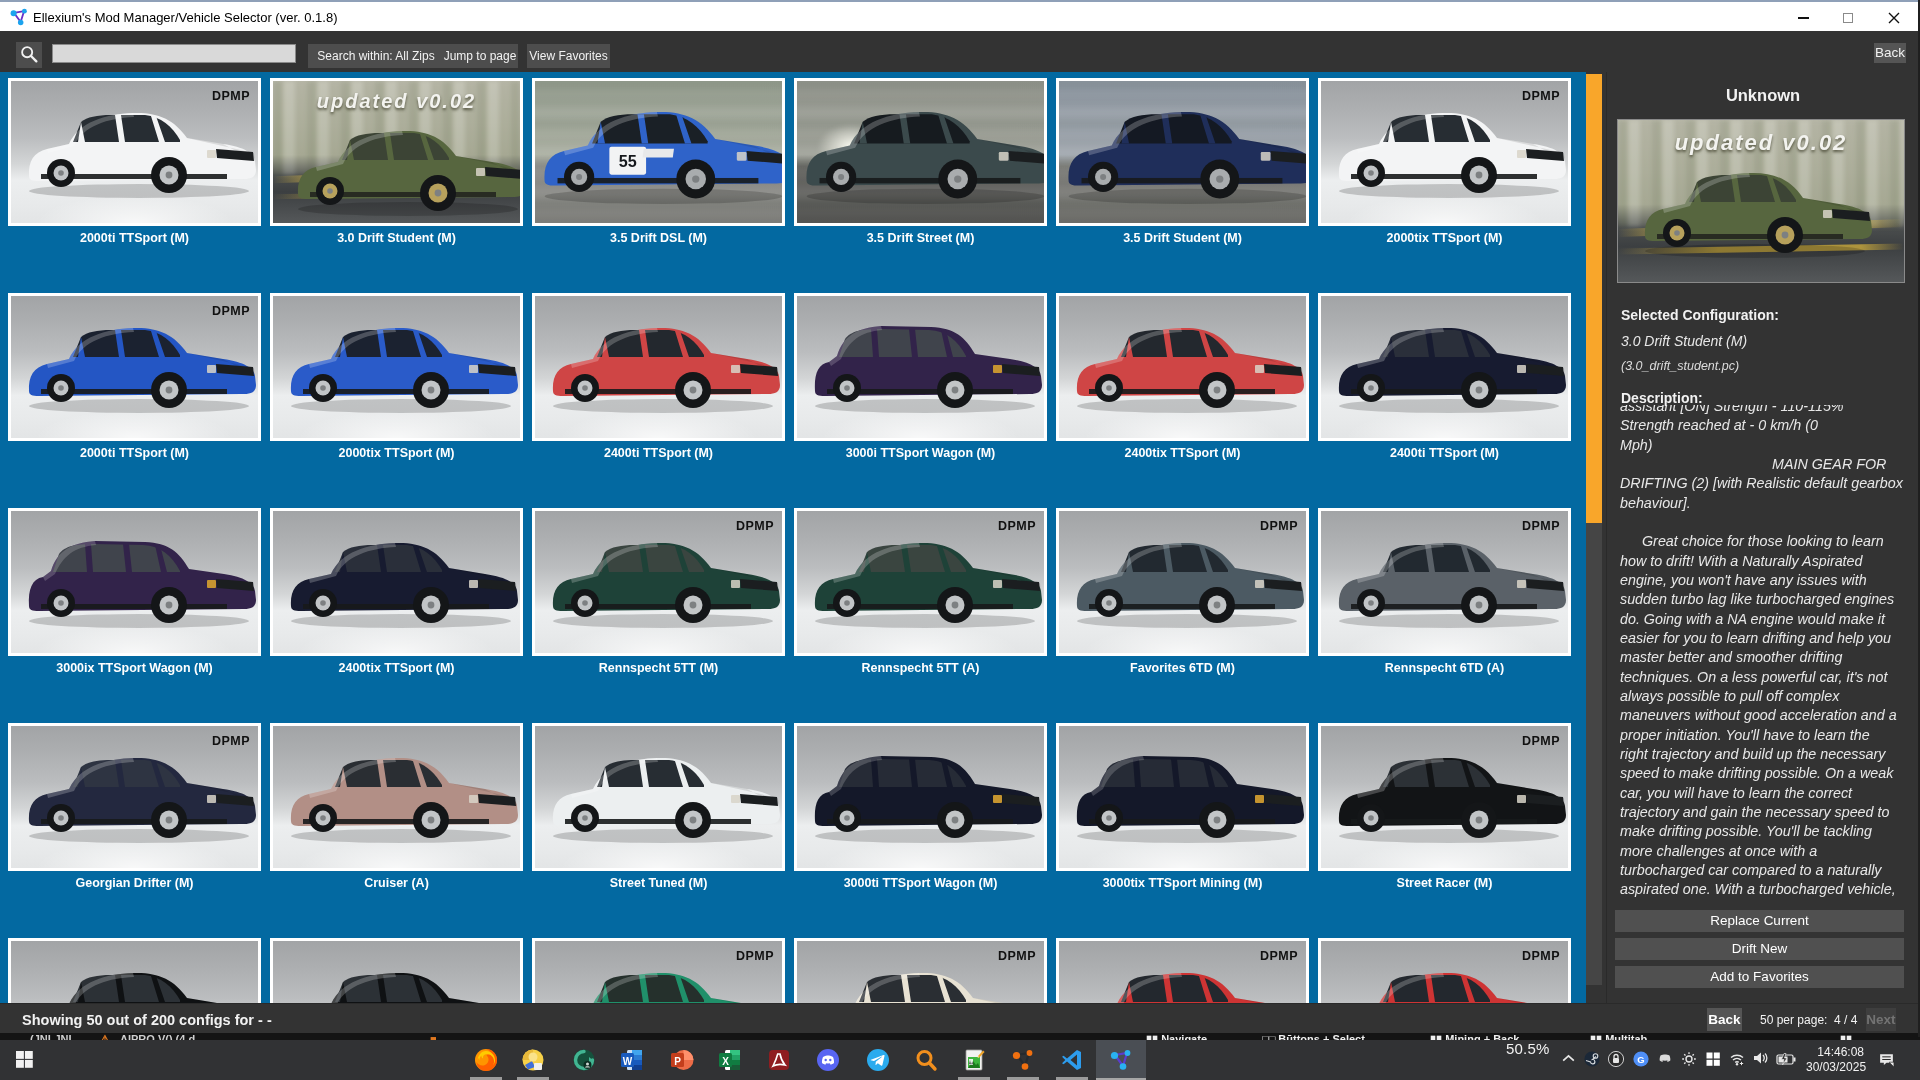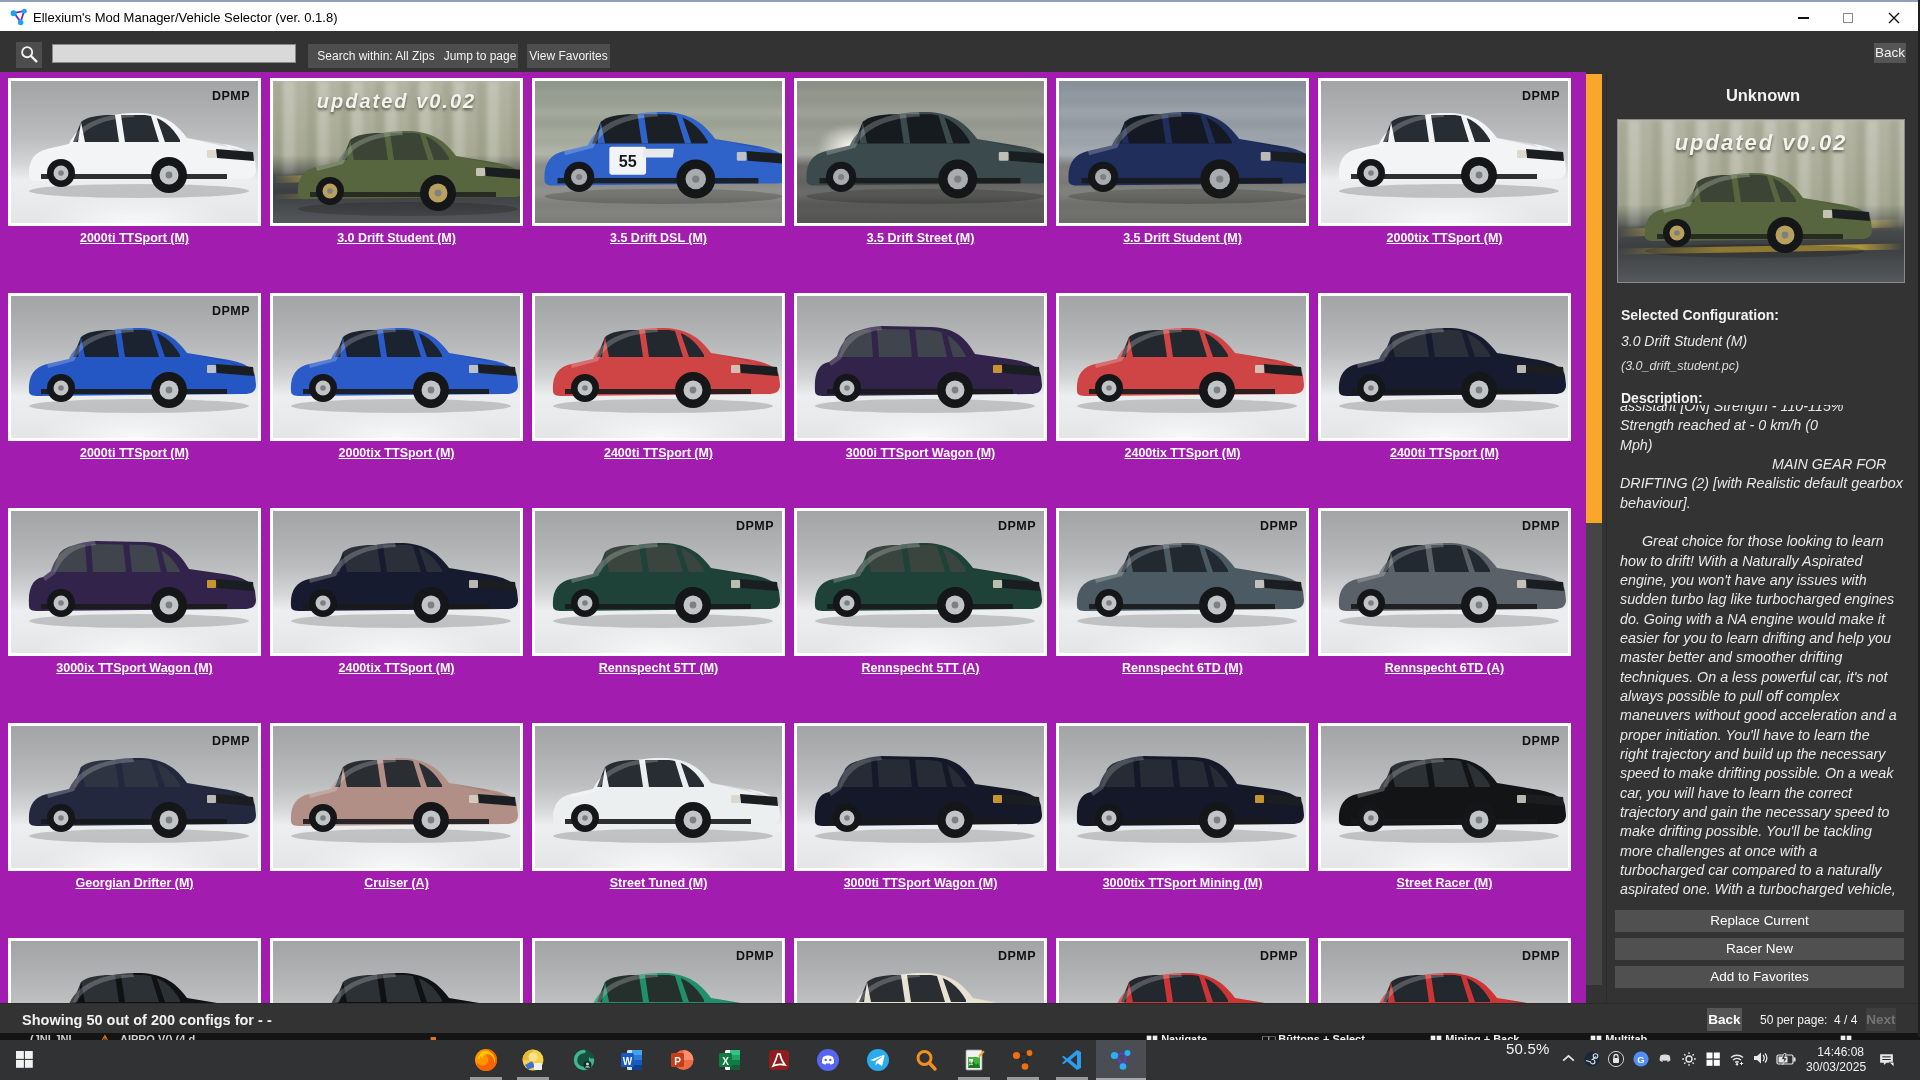--- a/index.html
+++ b/index.html
@@ -1,24 +1,24 @@
 <!DOCTYPE html>
 <html><head><meta charset="utf-8">
 <style>
 * { margin:0; padding:0; box-sizing:border-box; }
 html,body { width:1920px; height:1080px; overflow:hidden; background:#333333; font-family:"Liberation Sans",sans-serif; }
 #titlebar { position:absolute; left:0; top:0; width:1920px; height:31px; background:#fff; border-top:2px solid #8fa0b8; }
 #titlebar .t { position:absolute; left:33px; top:8px; font-size:13px; color:#000; }
 #toolbar { position:absolute; left:0; top:31px; width:1920px; height:41px; background:#333333; }
 .tbtn { position:absolute; background:#4d4d4d; color:#f2f2f2; font-size:12px; text-align:center; white-space:nowrap; overflow:hidden; }
-#content { position:absolute; left:0; top:72px; width:1586px; height:931px; background:#a21caf; overflow:hidden; }
+#content { position:absolute; left:0; top:72px; width:1586px; height:931px; background:#0369a1; overflow:hidden; }
 .card { position:absolute; width:253px; }
 .thumb { position:relative; width:253px; height:148px; border:3px solid #fff; overflow:hidden; background:#b5b7b9; }
 .floorglow { position:absolute; left:10%; bottom:-28px; width:80%; height:56px; background:radial-gradient(closest-side, rgba(255,255,255,.75), rgba(255,255,255,0)); }
-.clabel { margin-top:5px; text-align:center; color:#fff; font-weight:bold; font-size:12.5px;text-decoration:underline; }
+.clabel { margin-top:5px; text-align:center; color:#fff; font-weight:bold; font-size:12.5px; }
 .dpmp { position:absolute; right:8px; top:8px; font-weight:bold; font-size:12.5px; color:#111; letter-spacing:.5px; }
 .streaks { position:absolute; inset:-12px; background:repeating-linear-gradient(180deg, rgba(255,255,255,.20) 0 6px, rgba(30,40,30,.16) 10px 18px, rgba(255,255,255,.08) 22px 26px, rgba(20,25,20,.10) 30px 40px); filter:blur(6px); }
 .curtains { position:absolute; left:0; right:0; top:0; height:66%; background:repeating-linear-gradient(90deg, rgba(120,125,95,.25) 0 10px, rgba(230,230,215,.25) 10px 22px, rgba(160,160,135,.2) 22px 34px); filter:blur(2px); }
 #rpanel { position:absolute; left:1606px; top:72px; width:312px; height:931px; background:#333333; border-left:1px solid #2a2a2a; }
 #scrolltrack { position:absolute; left:1586px; top:74px; width:16px; height:911px; background:#454545; }
 #scrollthumb { position:absolute; left:1586px; top:74px; width:16px; height:449px; background:#f9a62a; }
 #statusbar { position:absolute; left:0; top:1003px; width:1920px; height:30px; background:#333333; border-top:1px solid #2a2a2a; }
 #taskbar { position:absolute; left:0; top:1040px; width:1920px; height:40px; background:#313234; }
 .trayico { position:absolute; }
 .pbtn { position:absolute; color:#fff; font-size:13.5px; font-weight:bold; text-align:center; }
@@ -491,21 +491,21 @@
             </g>
 <g>
               <circle cx="158" cy="86" r="18" fill="#141618"></circle>
               <circle cx="158" cy="86" r="9.5" fill="#c2c5c7"></circle>
               <circle cx="158" cy="86" r="3.4" fill="#7d8082"></circle>
             </g>
 <path d="M36,60 L58,55 C68,33 94,25 122,24 L123,28 C97,29 72,37 63,57 L37,64 Z" fill="rgba(255,255,255,.22)"></path>
 </svg></div>
 <div class="dpmp">DPMP</div>
       </div>
-      <div class="clabel">Rennspecht 6TD (M)</div>
+      <div class="clabel">Favorites 6TD (M)</div>
     </div>
 <div class="card" style="left:1318px;top:436px">
       <div class="thumb" style="background:linear-gradient(180deg,#a2a4a6 0%,#acaeb0 18%,#bbbdbf 40%,#d3d5d6 58%,#eceeef 70%,#e8eaeb 86%,#e3e5e6 100%)">
 <div class="floorglow"></div>
 <div style="position:absolute;left:0;top:8px;width:247px;height:142px;transform:translate(0px,0px) scale(1.0);transform-origin:50% 70%"><svg viewBox="0 0 247 142" width="247" height="142">
 <ellipse cx="128" cy="102" rx="110" ry="7" fill="rgba(0,0,0,.18)"></ellipse>
 <path d="M18,87 C17,72 23,63 36,60 L58,55 C68,33 94,25 122,24 C146,23 163,30 176,49 L212,55 C233,58 243,64 244,72 L245,81 C245,88 240,90 233,90 L230,90 L28,92 C21,92 18,91 18,87 Z" fill="#5a6168"></path>
 <path d="M62,53 L70,33 C76,28 86,26 100,26 L134,26 C150,28 161,37 169,51 L169,53 Z" fill="#222930"></path>
 <path d="M104,26 L108,53 L114,53 L110,26 Z M70,33 L74,53 L67,53 Z M140,27 L148,53 L154,53 L145,27 Z" fill="#5a6168"></path>
 <rect x="30" y="85" width="186" height="5" fill="#17191b" opacity=".9"></rect>
@@ -887,21 +887,21 @@
 </div>
     </div>
   <div style="position:absolute;left:14px;top:235px;font-weight:bold;font-size:14px;color:#f2f2f2">Selected Configuration:</div>
   <div style="position:absolute;left:14px;top:261px;font-style:italic;font-size:14px;color:#e8e8e8">3.0 Drift Student (M)</div>
   <div style="position:absolute;left:14px;top:287px;font-style:italic;font-size:12.5px;color:#dcdcdc">(3.0_drift_student.pc)</div>
   <div style="position:absolute;left:14px;top:318px;font-weight:bold;font-size:14px;color:#f2f2f2">Description:</div>
   <div style="position:absolute;left:13px;top:333px;width:296px;height:497px;overflow:hidden">
     <div class="desc" style="margin-top:-8px">assistant [ON] Strength - 110-115%<br>Strength reached at - 0 km/h (0<br>Mph)<br><span style="display:inline-block;width:152px"></span>MAIN GEAR FOR<br>DRIFTING (2) [with Realistic default gearbox<br>behaviour].<br>&nbsp;<br><span style="display:inline-block;width:22px"></span>Great choice for those looking to learn<br>how to drift! With a Naturally Aspirated<br>engine, you won't have any issues with<br>sudden turbo lag like turbocharged engines<br>do. Going with a NA engine would make it<br>easier for you to learn drifting and help you<br>master better and smoother drifting<br>techniques. On a less powerful car, it's not<br>always possible to pull off complex<br>maneuvers without good acceleration and a<br>proper initiation. You'll have to learn the<br>right trajectory and build up the necessary<br>speed to make drifting possible. On a weak<br>car, you will have to learn the correct<br>trajectory and gain the necessary speed to<br>make drifting possible. You'll be tackling<br>more challenges at once with a<br>turbocharged car compared to a naturally<br>aspirated one. With a turbocharged vehicle,<br>you'll get used to how the turbo spools up</div>
   </div>
   <div class="rbtn" style="top:838px">Replace Current</div>
-  <div class="rbtn" style="top:866px">Racer New</div>
+  <div class="rbtn" style="top:866px">Drift New</div>
   <div class="rbtn" style="top:894px">Add to Favorites</div>
 </div>
 
 <div id="toolbar">
   <div class="tbtn" style="left:16px;top:11px;width:26px;height:26px"><svg viewBox="0 0 24 24" width="22" height="22" style="margin-top:1px">
         <circle cx="10" cy="10" r="5.5" fill="none" stroke="#f2f2f2" stroke-width="2"></circle>
         <path d="M14.2 14.2 L20 20" stroke="#f2f2f2" stroke-width="2.6" stroke-linecap="round"></path>
       </svg></div>
   <div style="position:absolute;left:52px;top:13px;width:244px;height:19px;background:#d9d9d9;border:1px solid #8a8a8a"></div>
   <div class="tbtn" style="left:308px;top:13px;width:136px;height:24px;line-height:24px">Search within: All Zips</div>

